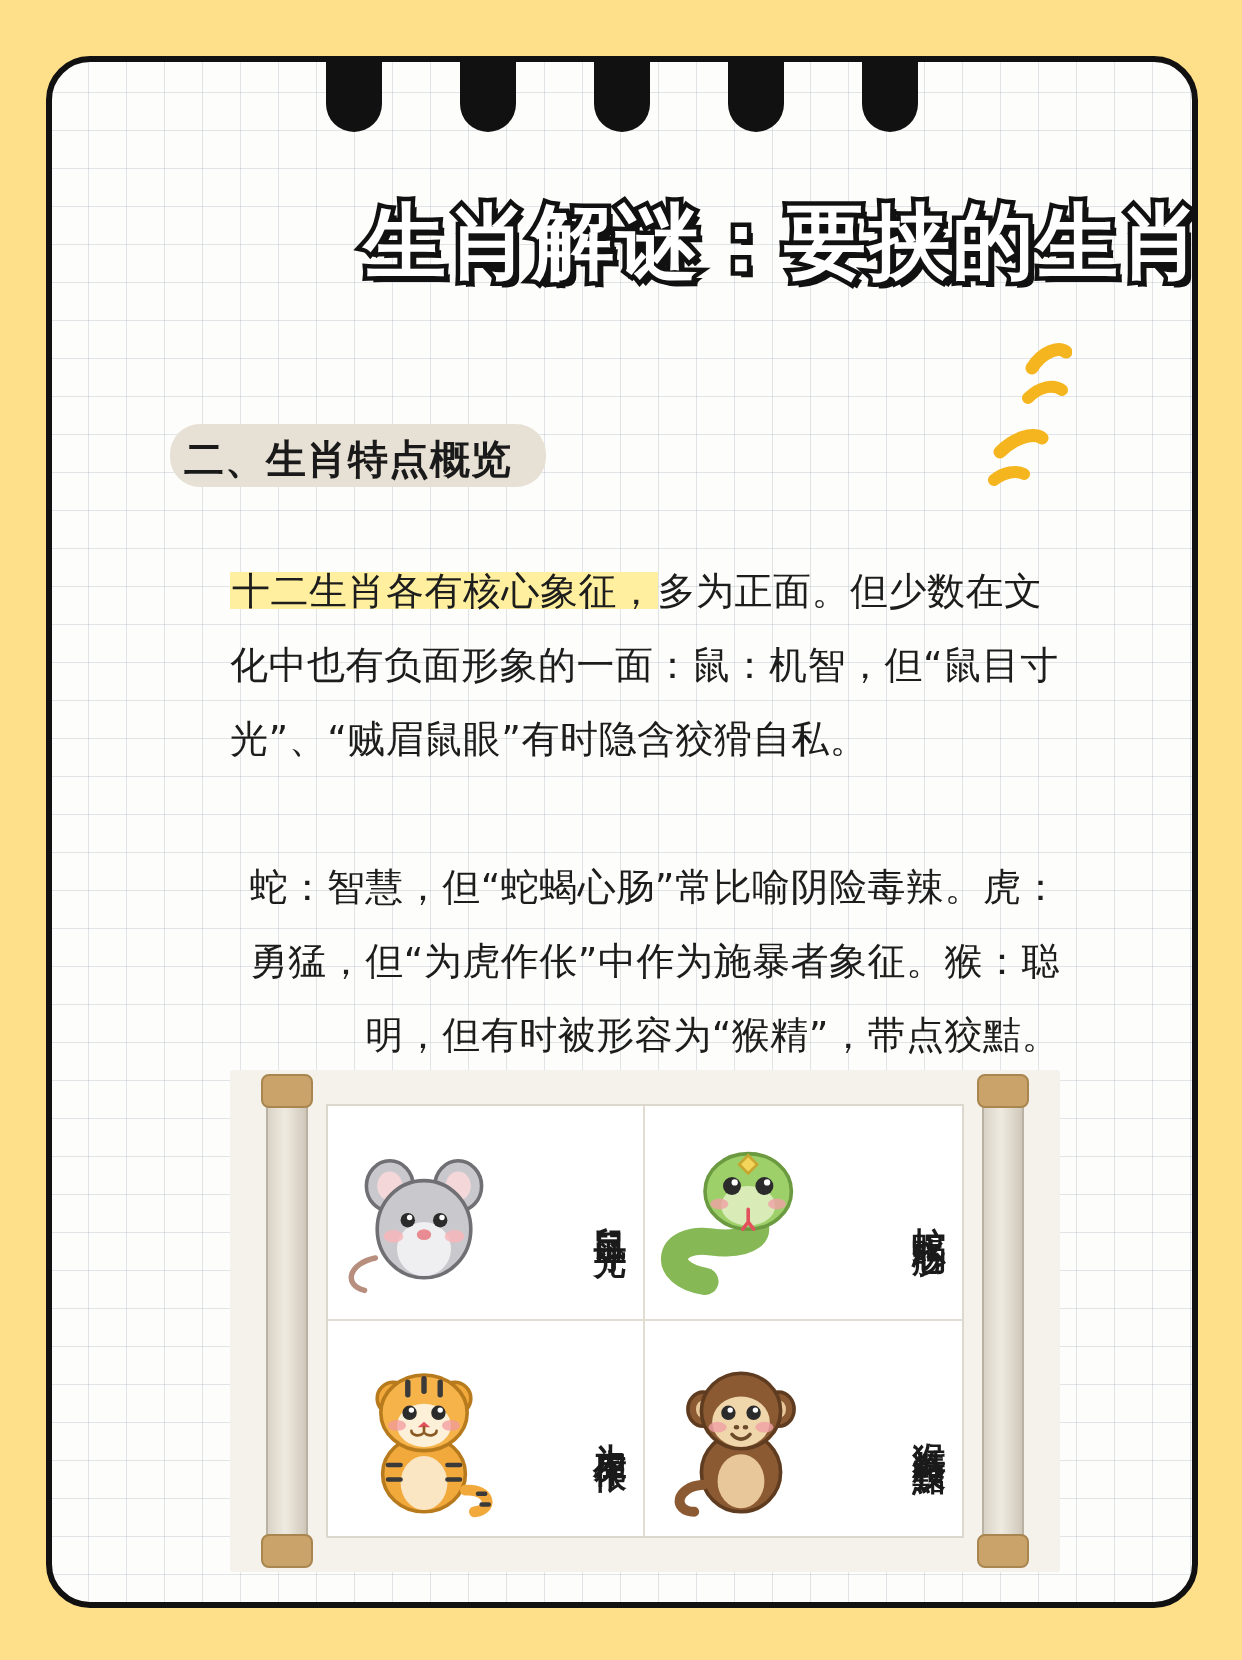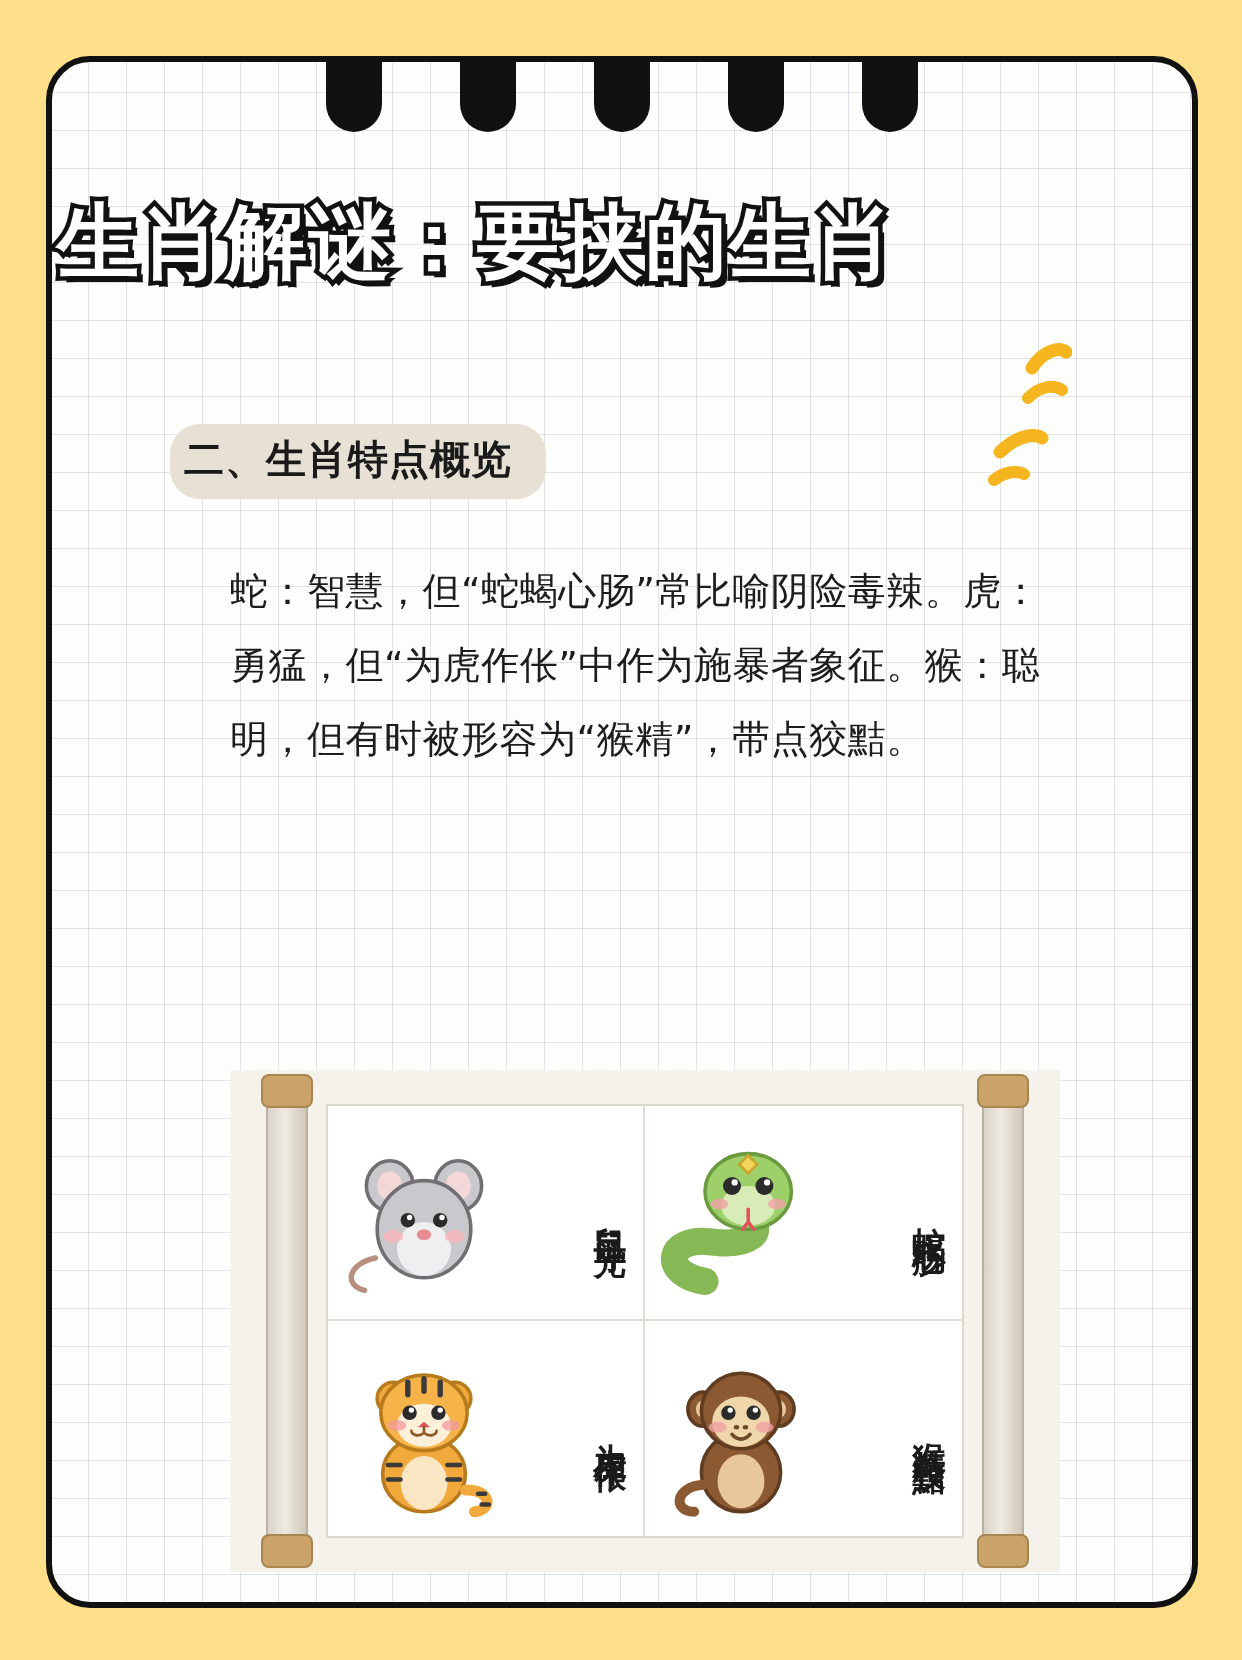--- a/index.html
+++ b/index.html
@@ -66,23 +66,23 @@
     width: 56px;
     height: 104px;
     background: #111111;
     border-radius: 28px;
   }
 
   
   .title-wrap {
     position: absolute;
     top: 126px;
-    left: 5px;
+    left: 12px;
     width: 100%;
-    text-align: left;
+    text-align: right;
   }
   .title {
     display: inline-block;
     font-family: "DejaVu Sans", sans-serif;
     font-size: 82px;
     font-weight: 700;
     letter-spacing: 2px;
     color: #ffffff;
     -webkit-text-stroke: 9px #111111;
     paint-order: stroke fill;
@@ -99,21 +99,21 @@
     width: 190px;
     height: 180px;
     pointer-events: none;
   }
 
   
   .section-head {
     position: absolute;
     left: 118px;
     top: 362px;
-    padding: 8px 34px 12px 14px;
+    padding: 8px 34px 0 14px;
     background: #e7e0d4;
     border-radius: 30px;
     text-align: center;
   }
   .section-head span {
     font-family: "DejaVu Sans", sans-serif;
     font-size: 40px;
     font-weight: 700;
     color: #1a1a1a;
     letter-spacing: 1px;
@@ -249,20 +249,21 @@
       <path d="M112 148 C122 140 134 138 142 142" stroke="#f5b51e" stroke-width="12" fill="none" stroke-linecap="round"></path>
       <path d="M150 36 C160 20 176 14 184 20" stroke="#f5b51e" stroke-width="13" fill="none" stroke-linecap="round"></path>
       <path d="M146 66 C158 54 172 52 180 58" stroke="#f5b51e" stroke-width="12" fill="none" stroke-linecap="round"></path>
     </svg>
 
     <div class="section-head">
       <span>二、生肖特点概览</span>
     </div>
 
     <div class="body">
+      <p class="para"><span class="hl">十二生肖各有核心象征，</span><span>多为正面。但少数在文化中也有负面形象的一面：鼠：机智，但“鼠目寸光”、“贼眉鼠眼”有时隐含狡猾自私。</span></p>
       <p class="para"><span>蛇：智慧，但“蛇蝎心肠”常比喻阴险毒辣。虎：勇猛，但“为虎作伥”中作为施暴者象征。猴：聪明，但有时被形容为“猴精”，带点狡黠。</span></p>
     </div>
 
     <div class="illus">
       <div class="scroll-bg"></div>
 
       <div class="scroll-rod left"></div>
       <div class="scroll-rod right"></div>
       <div class="rod-cap tl"></div>
       <div class="rod-cap bl"></div>

